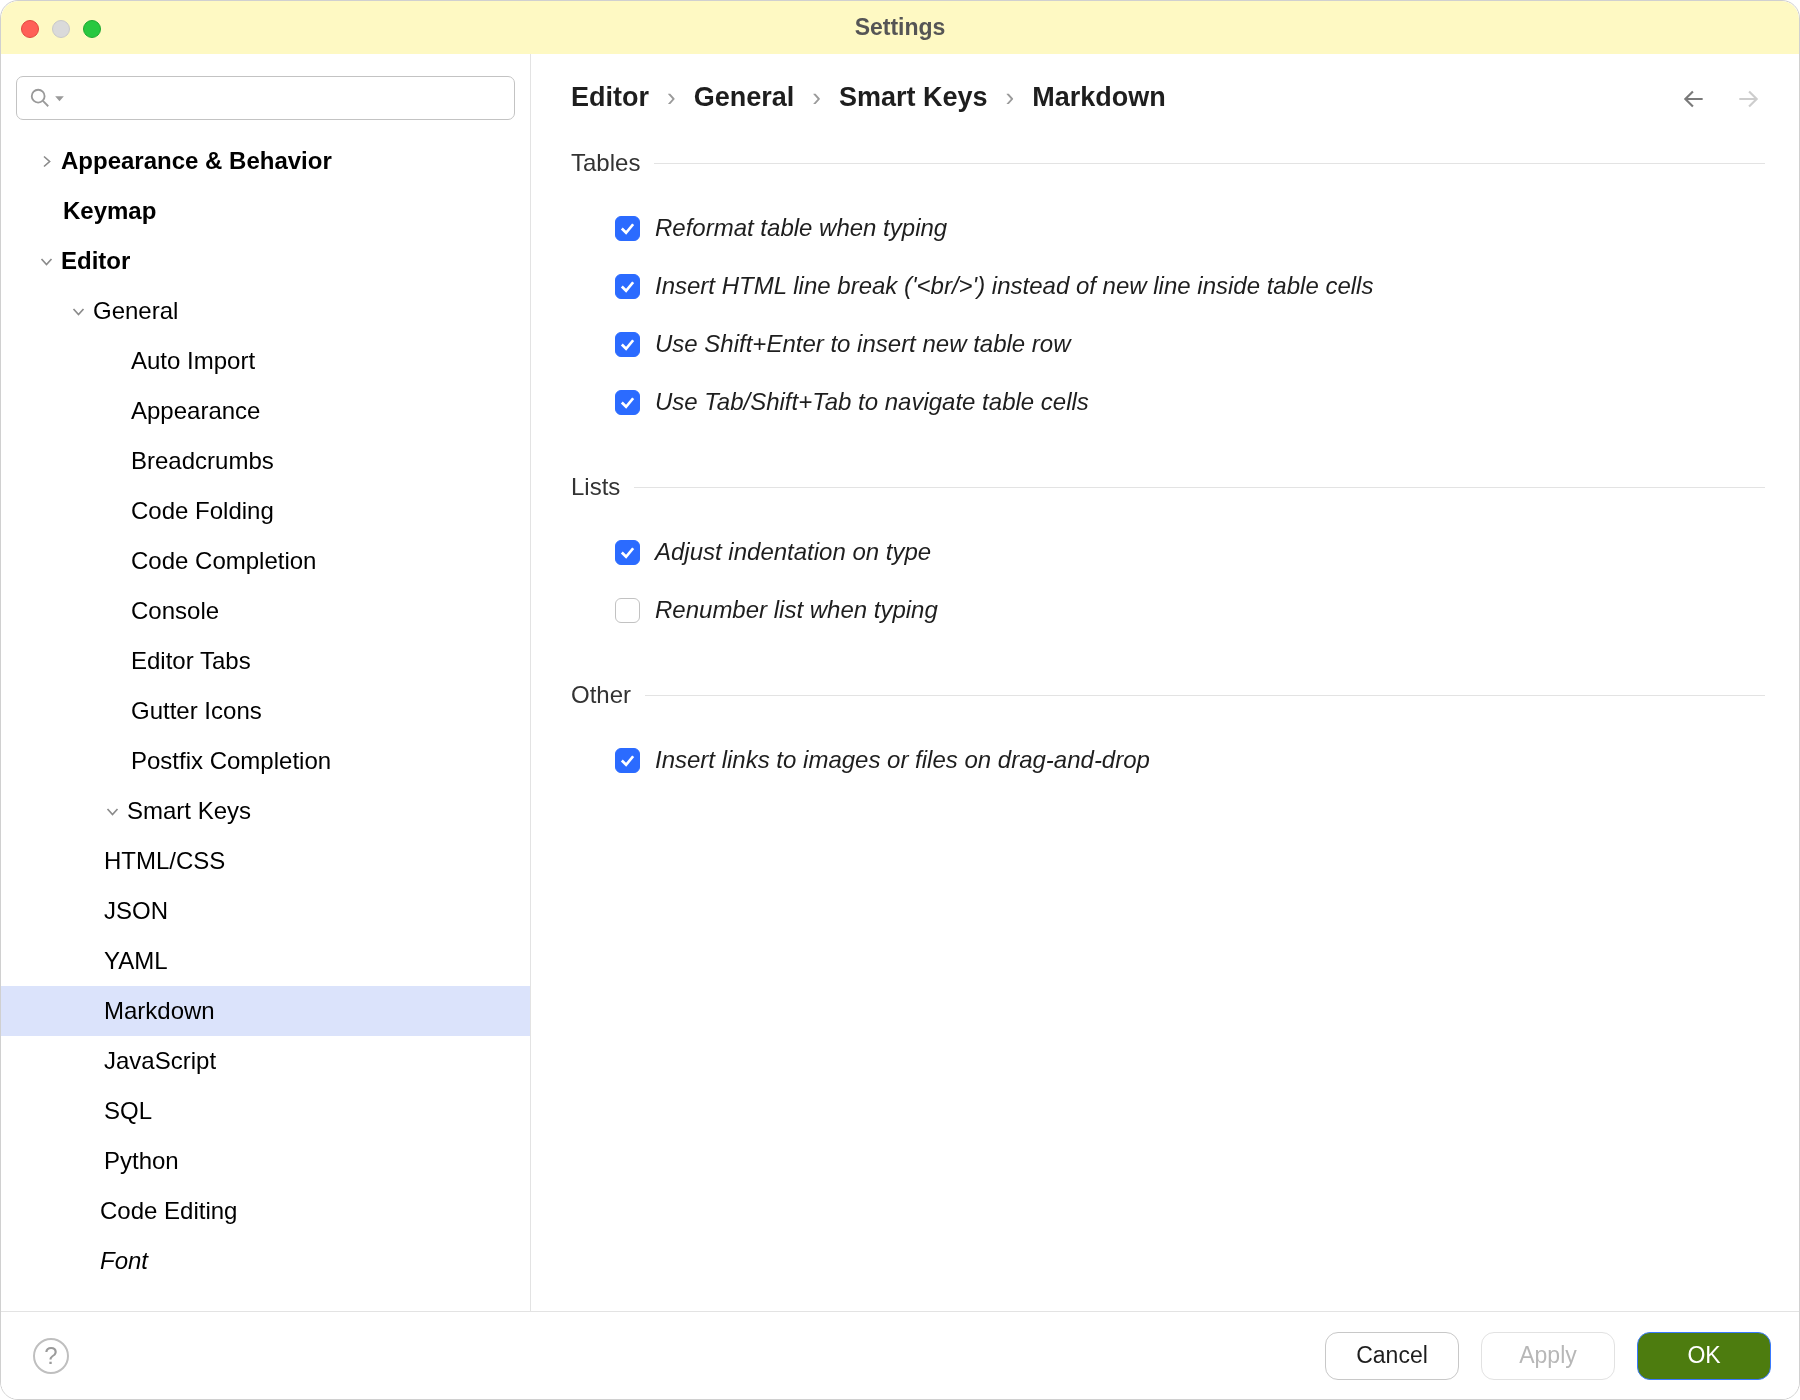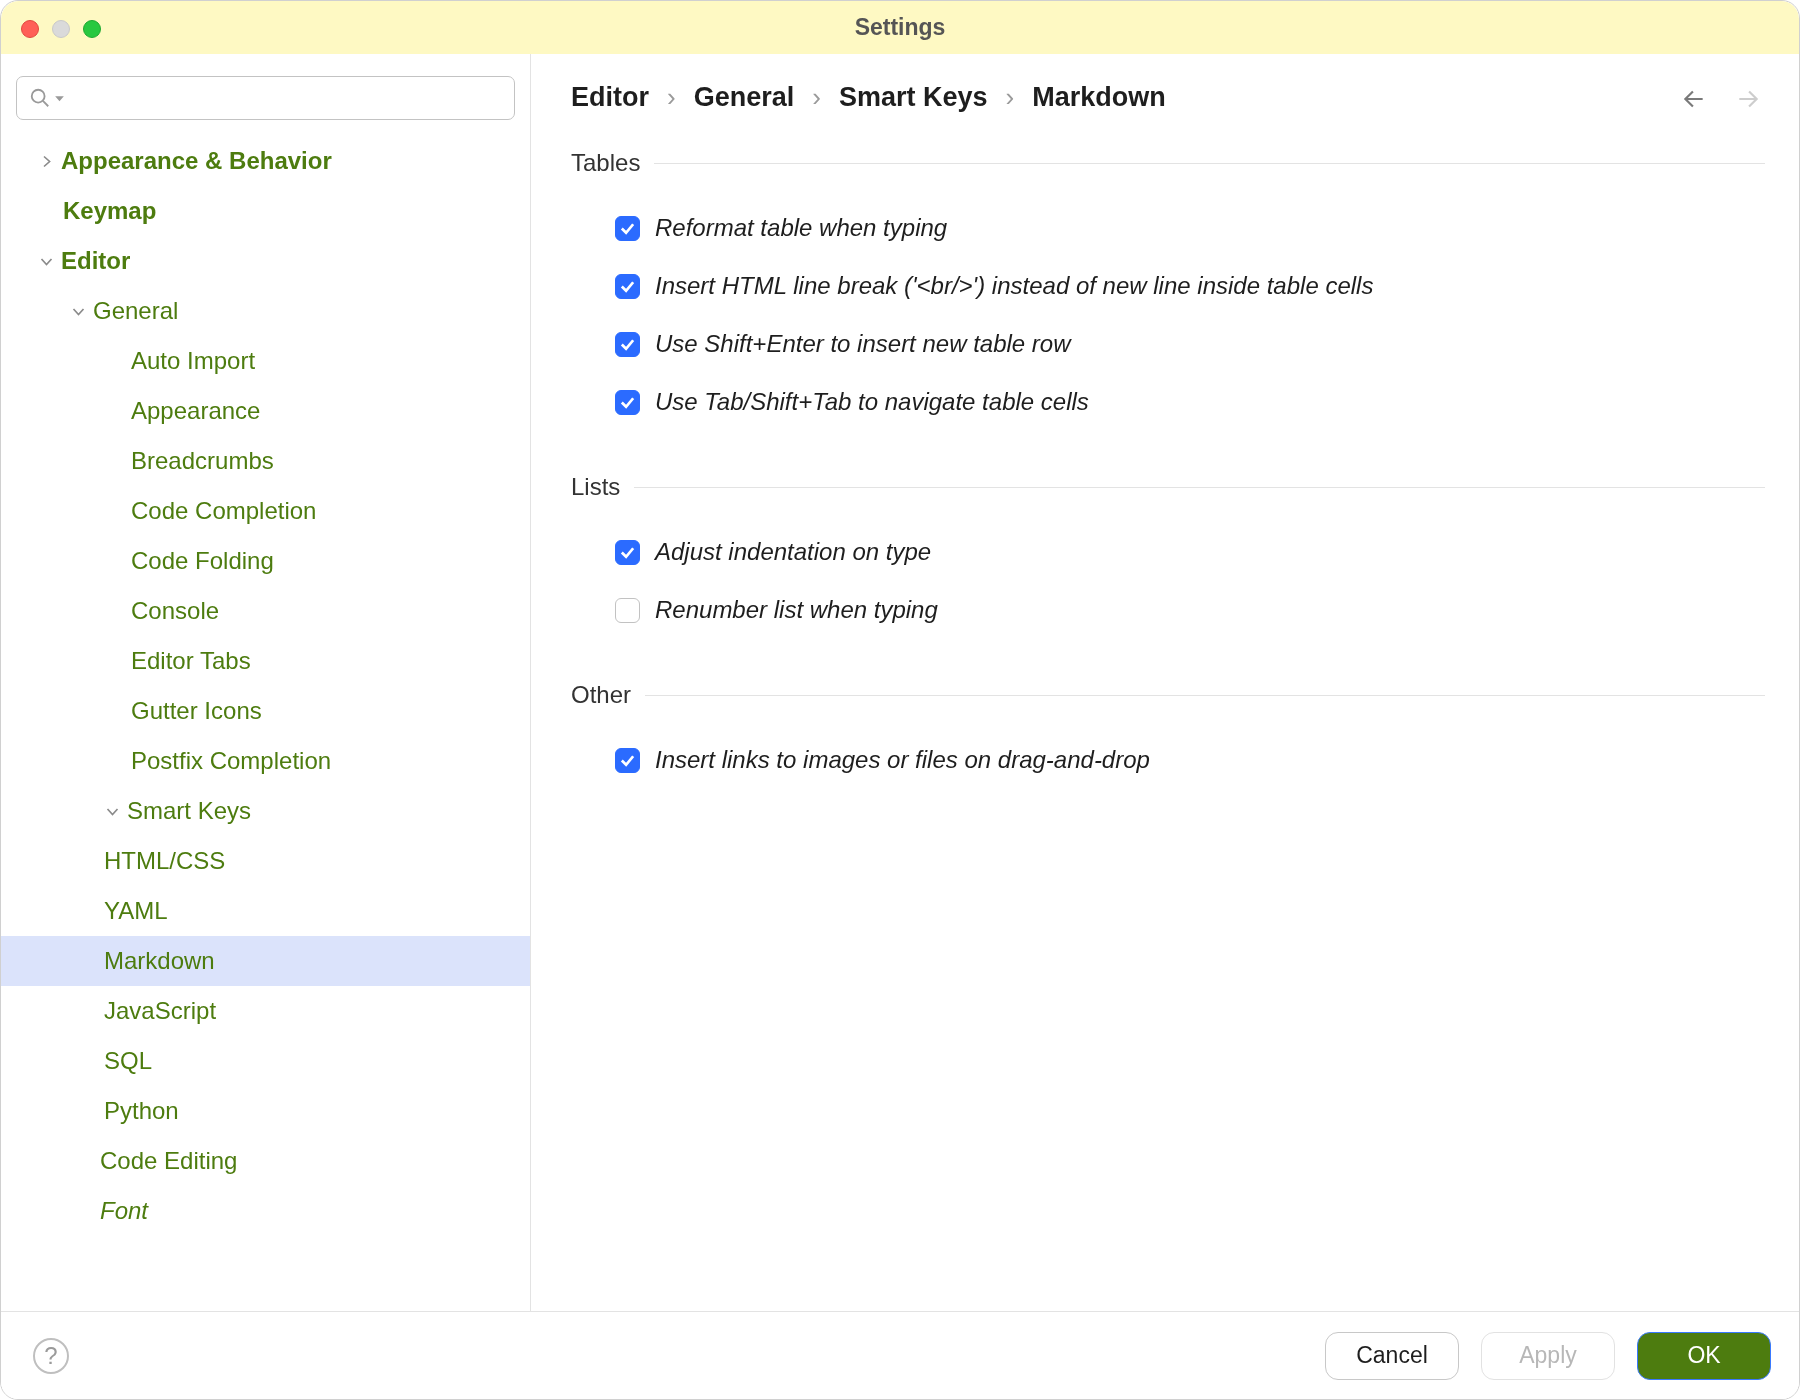--- a/index.html
+++ b/index.html
@@ -63,21 +63,21 @@
     border-radius: 7px;
     display: flex;
     align-items: center;
     padding: 0 12px;
     background: #fff;
   }
   .search svg { flex: none; }
   .tree {
     font-size: 24px;
     line-height: 1.3;
-    color: #4d7c0f;
+    color: #000000;
   }
   .tree-row {
     display: flex;
     align-items: center;
     height: 50px;
     padding-left: 0;
     cursor: default;
   }
   .tree-row.selected {
     background: #dbe3fb;
@@ -290,24 +290,24 @@
       <div class="tree-row pad3">
           <span class="label">Auto Import</span>
         </div>
       <div class="tree-row pad3">
           <span class="label">Appearance</span>
         </div>
       <div class="tree-row pad3">
           <span class="label">Breadcrumbs</span>
         </div>
       <div class="tree-row pad3">
+          <span class="label">Code Folding</span>
+        </div>
+      <div class="tree-row pad3">
           <span class="label">Code Completion</span>
-        </div>
-      <div class="tree-row pad3">
-          <span class="label">Code Folding</span>
         </div>
       <div class="tree-row pad3">
           <span class="label">Console</span>
         </div>
       <div class="tree-row pad3">
           <span class="label">Editor Tabs</span>
         </div>
       <div class="tree-row pad3">
           <span class="label">Gutter Icons</span>
         </div>
@@ -319,20 +319,23 @@
         <span class="arrow">
           <svg width="15" height="15" viewBox="0 0 24 24" fill="none" stroke="#8a8a8a" stroke-width="2.6">
               <polyline points="4 8 12 17 20 8"></polyline>
             </svg>
         </span>
         <span class="label">Smart Keys</span>
       </div>
 
       <div class="tree-row pad4">
           <span class="label">HTML/CSS</span>
+        </div>
+      <div class="tree-row pad4">
+          <span class="label">JSON</span>
         </div>
       <div class="tree-row pad4">
           <span class="label">YAML</span>
         </div>
       <div class="tree-row pad4 selected">
           <span class="label">Markdown</span>
         </div>
       <div class="tree-row pad4">
           <span class="label">JavaScript</span>
         </div>

